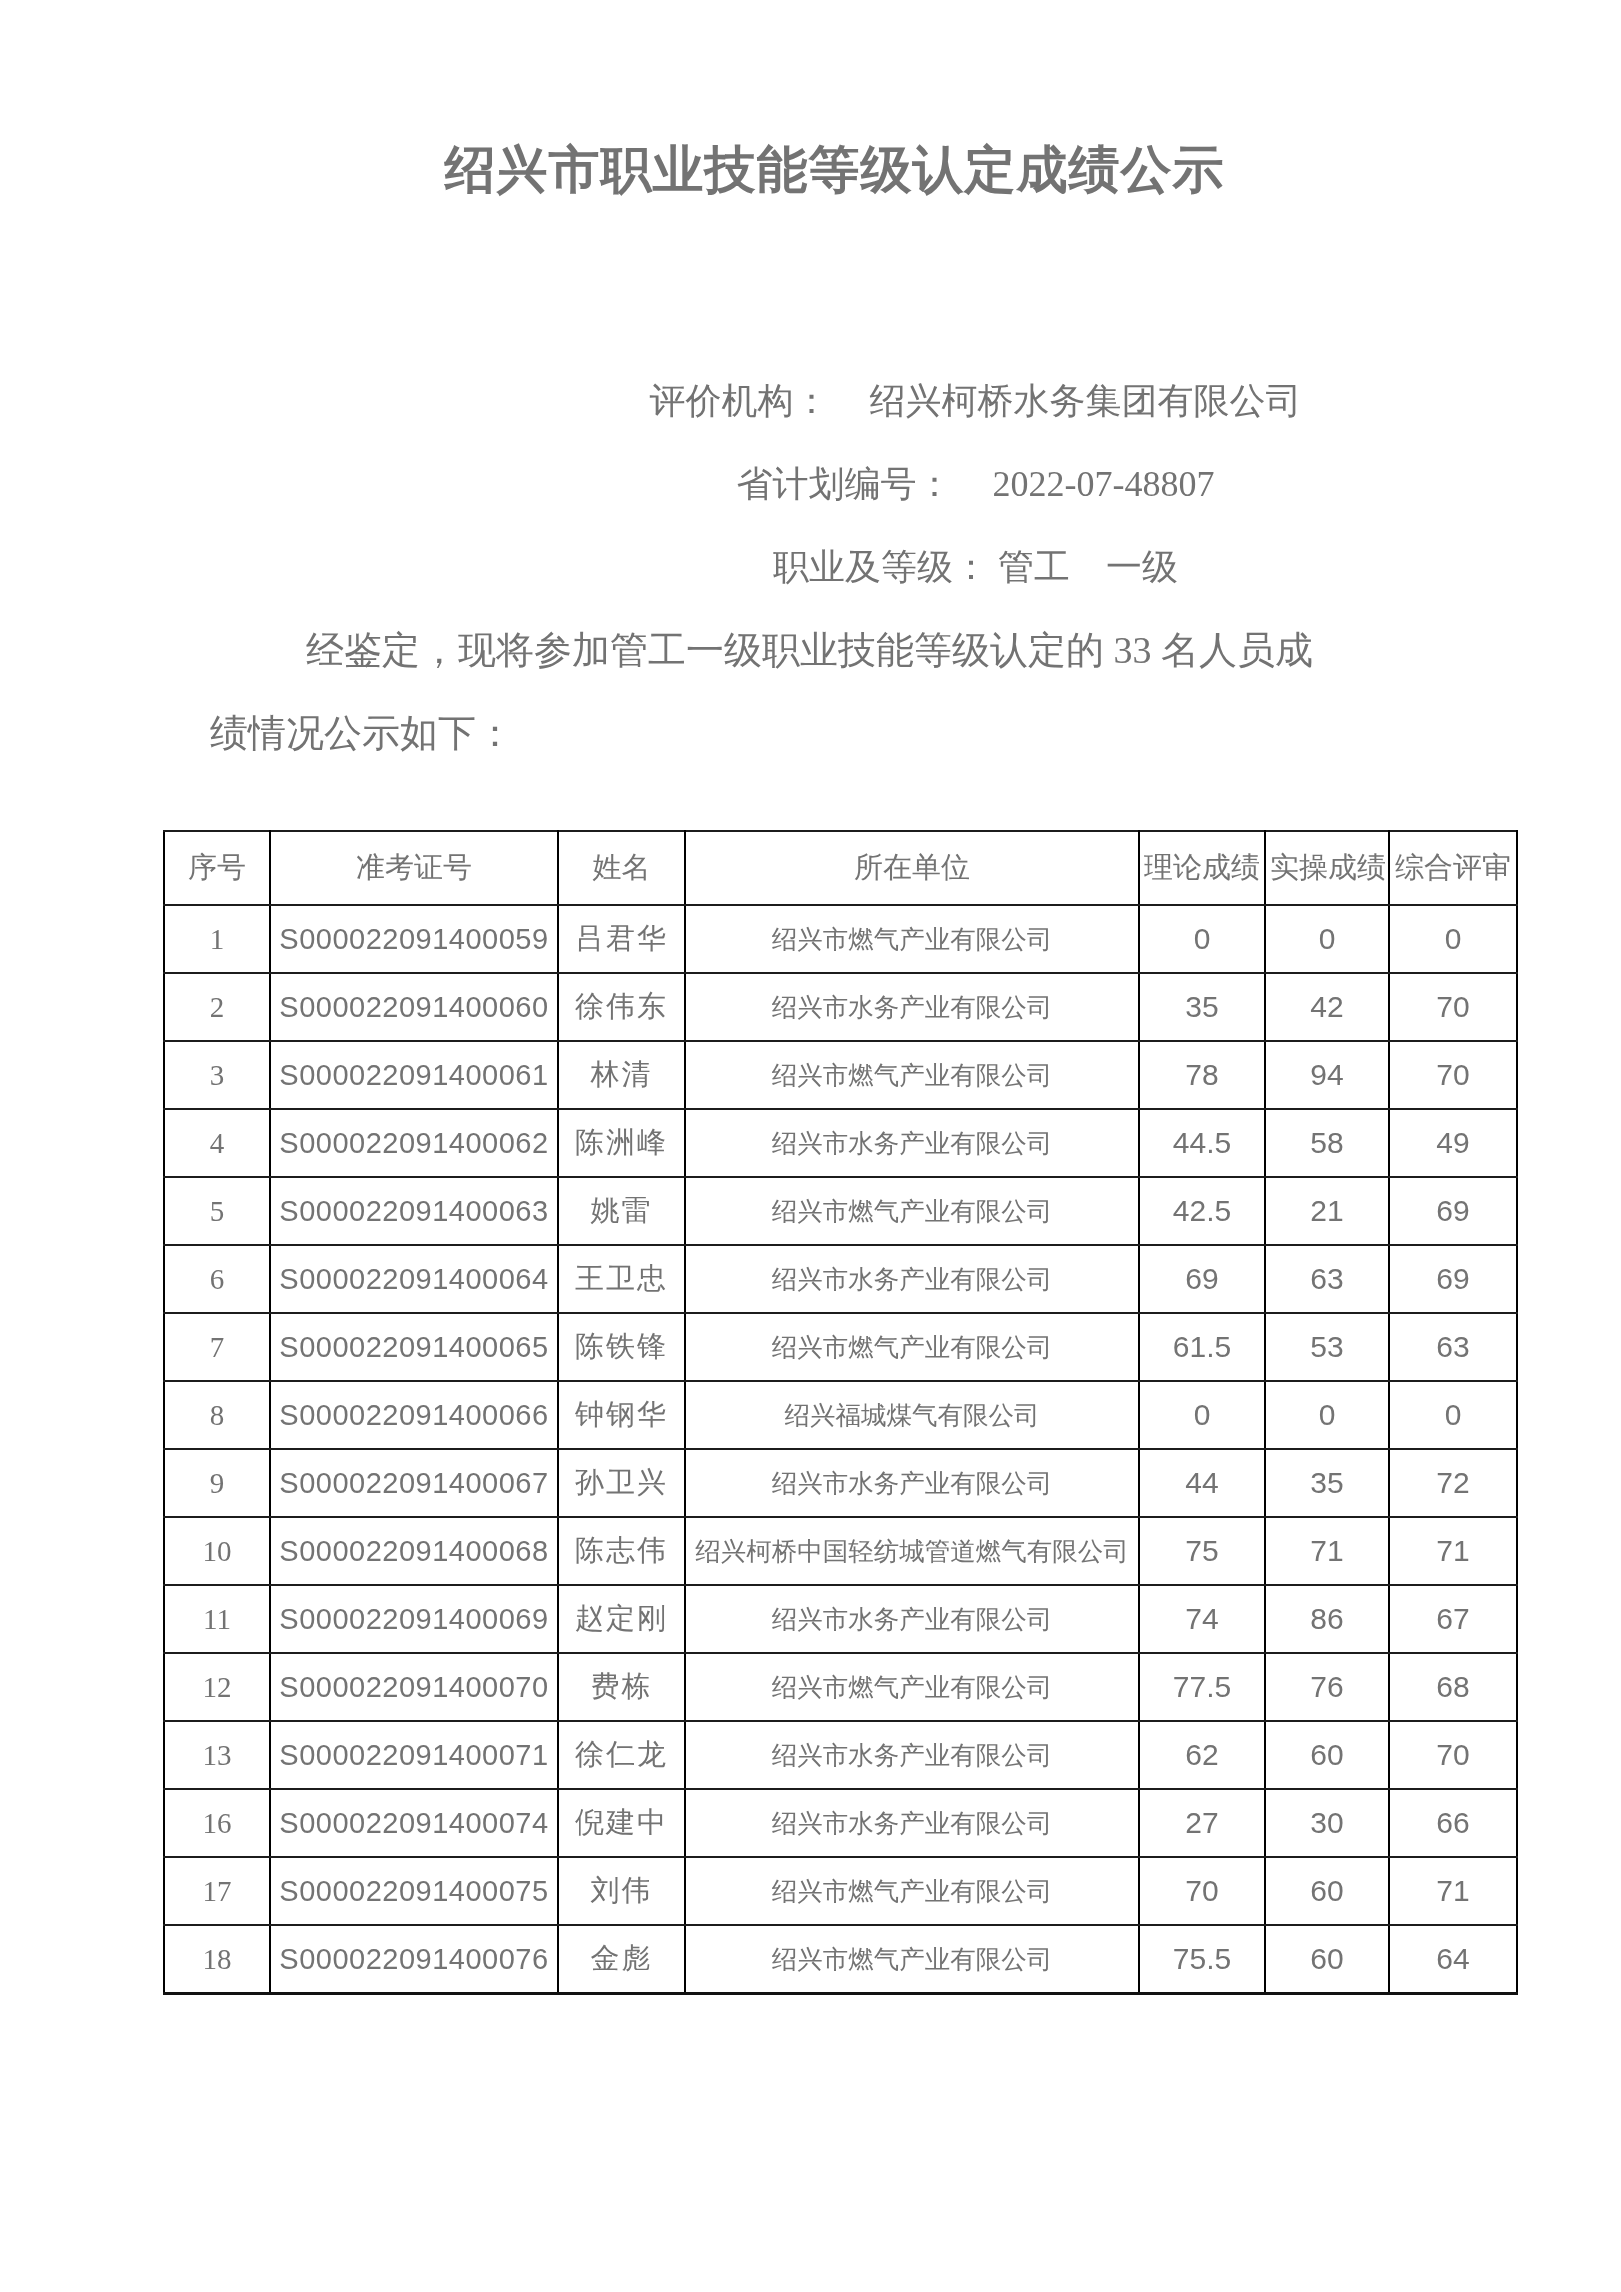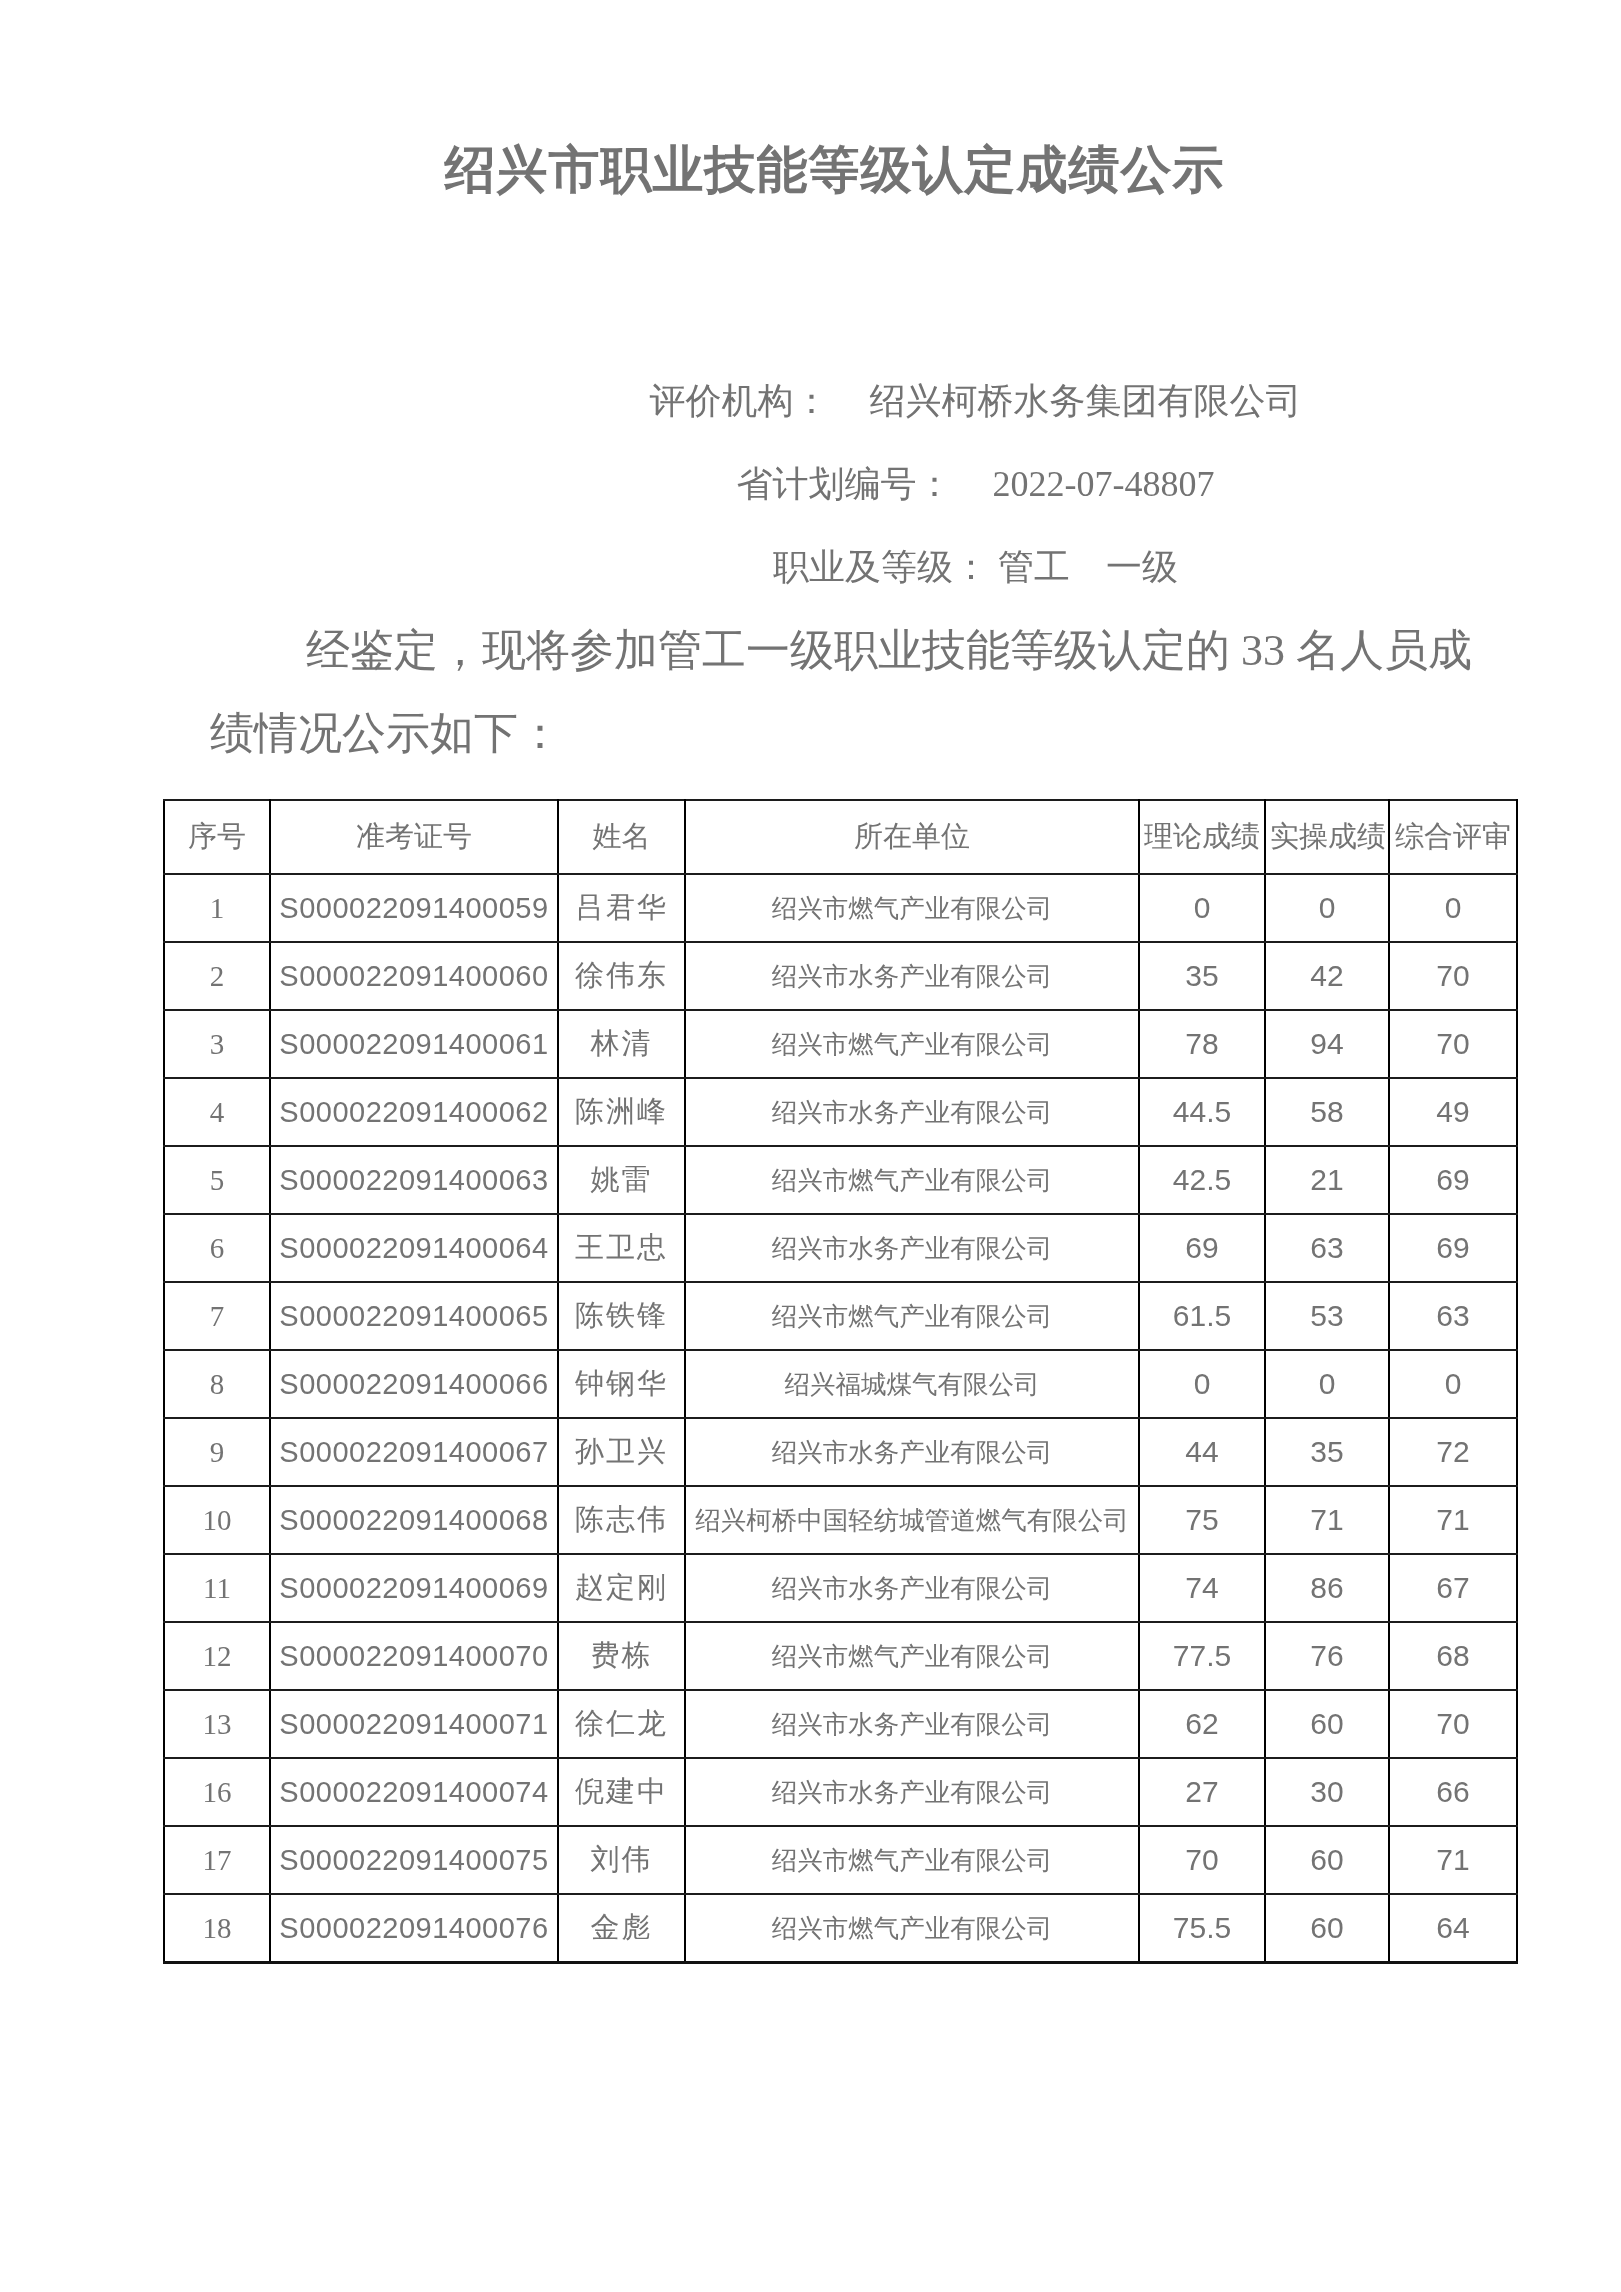--- a/index.html
+++ b/index.html
@@ -23,26 +23,26 @@
     font-family: "Liberation Serif", "DejaVu Serif", serif;
   }
   .meta {
     margin: 157px 0 0 282px;
     font-size: 36px;
   }
   .meta-line { height: 83px; line-height: 83px; white-space: nowrap; text-align: center; }
   .meta-value.gap { margin-left: 31px; }
   .intro {
     margin: 0 131px 0 186px;
-    font-size: 44px;
+    font-size: 38px;
   }
   .intro-line { height: 83px; line-height: 83px; }
   .intro-line.first { text-indent: 96px; }
   table.results {
-    margin: 24px 0 0 139px;
+    margin: 55px 0 0 139px;
     border-collapse: collapse;
     table-layout: fixed;
     width: 1355px;
     border: 2.9px solid #111111;
     border-bottom-width: 3.9px;
   }
   table.results th, table.results td {
     border-left: 2px solid #000000;
     border-right: 2px solid #000000;
     border-top: 2.9px solid #1c1c1c;

